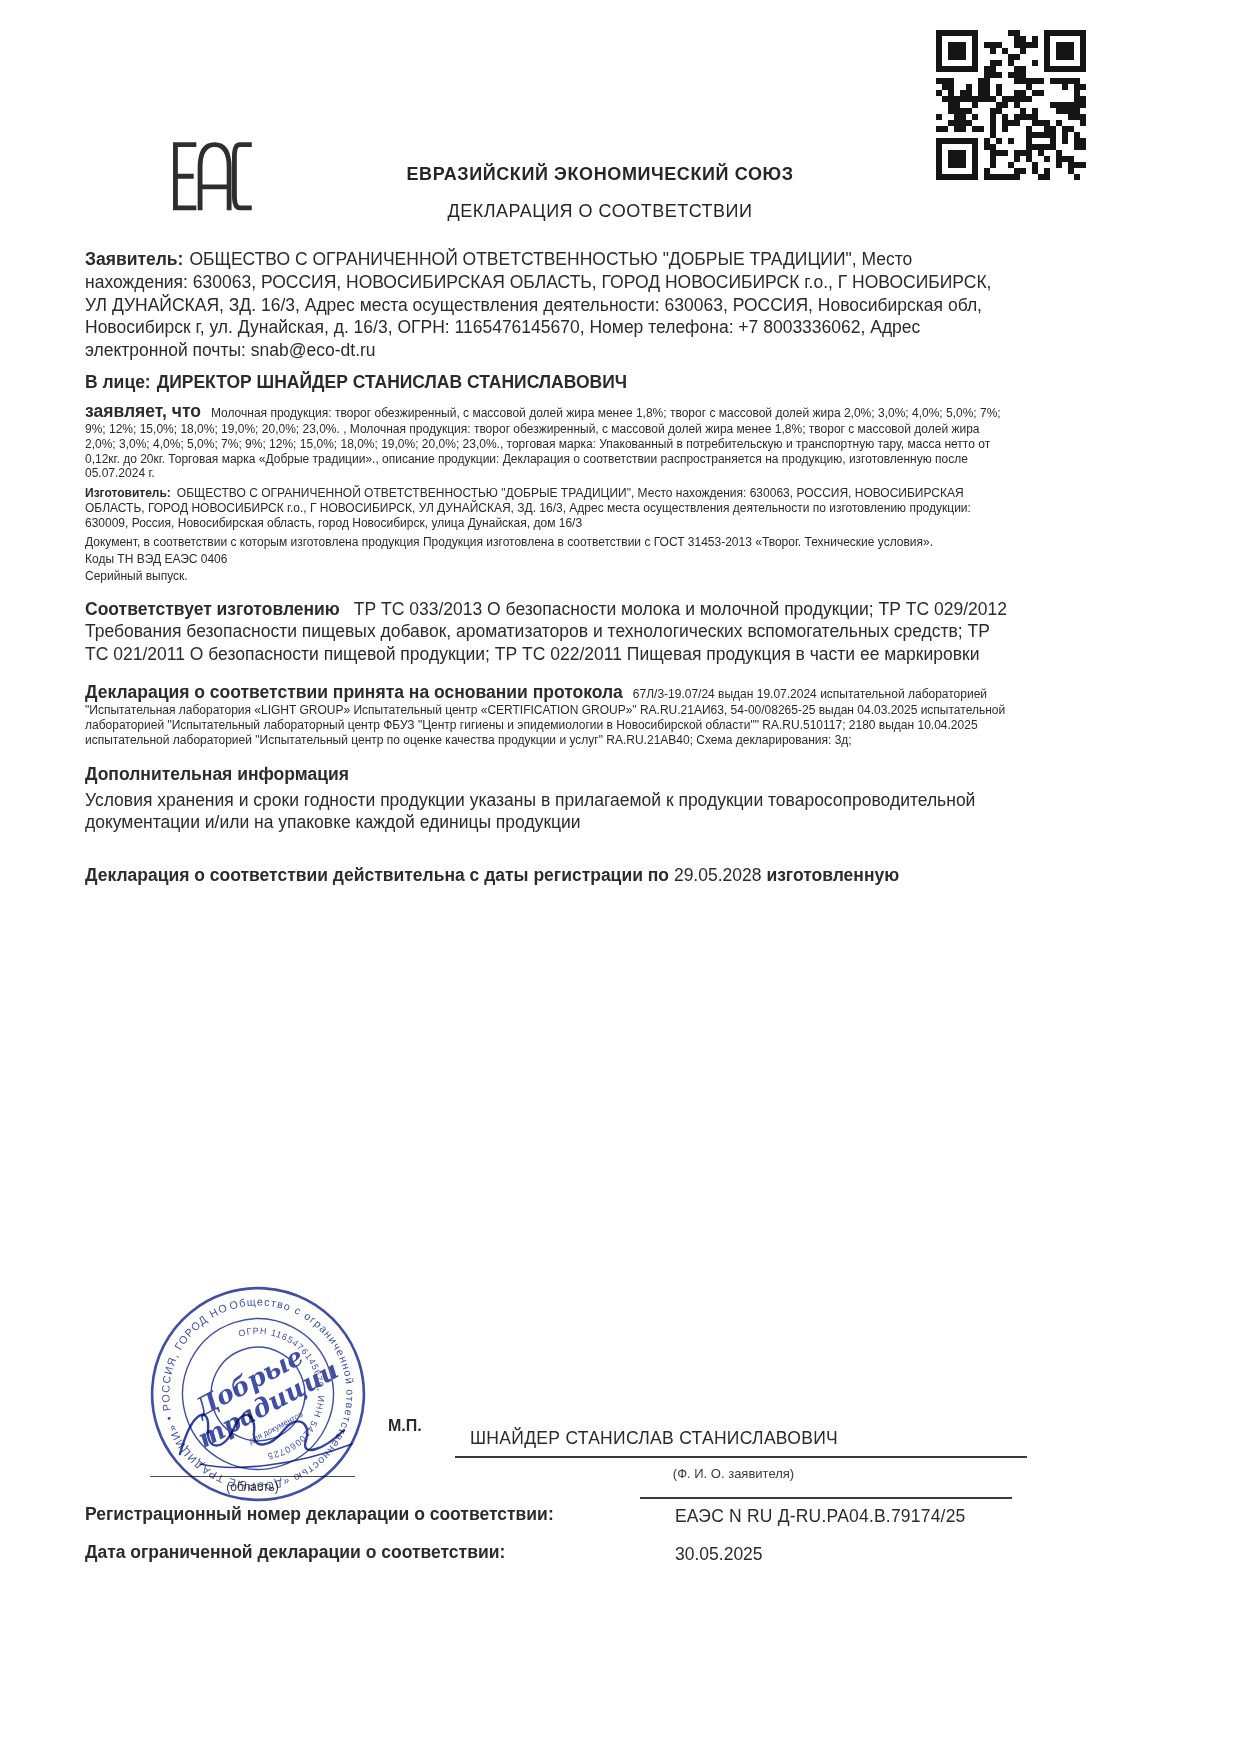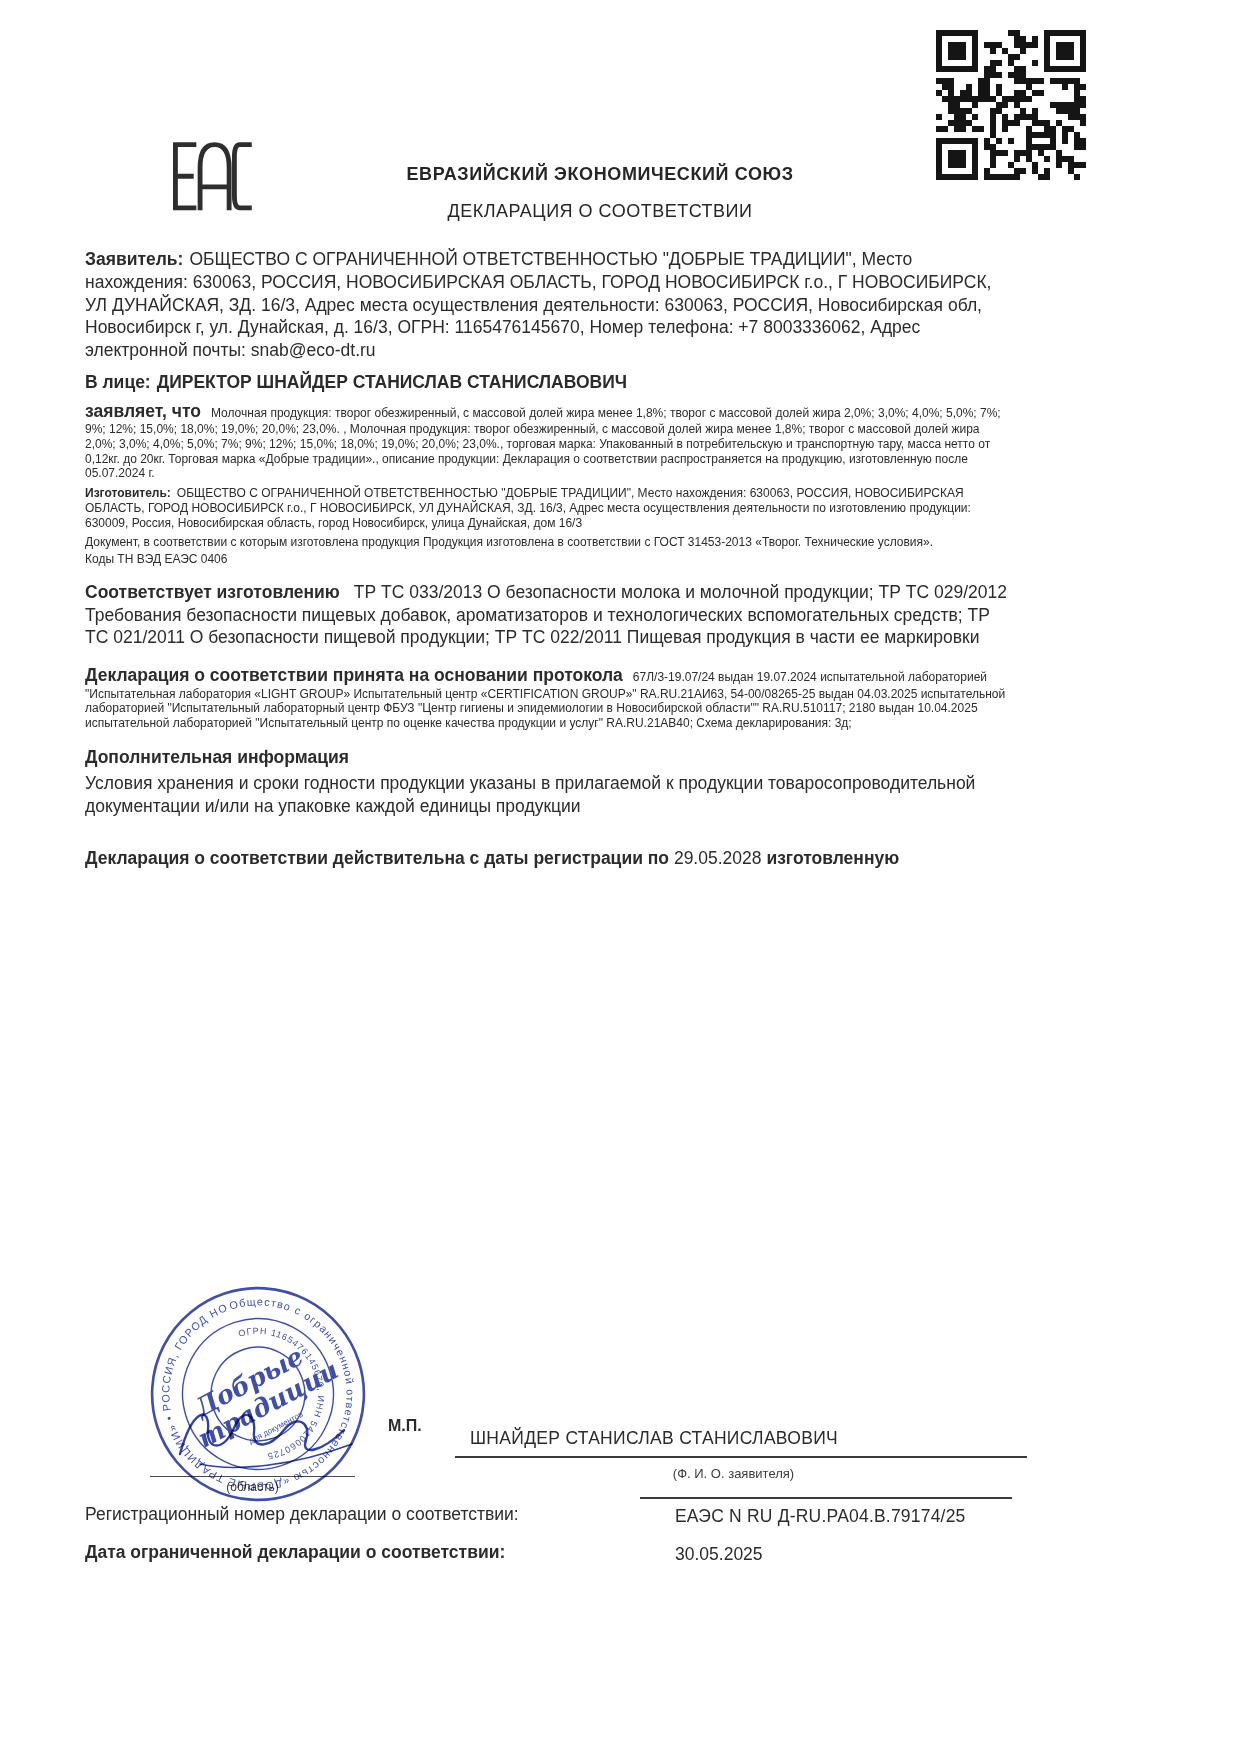--- a/index.html
+++ b/index.html
@@ -35,21 +35,21 @@
          mix-blend-mode:multiply;opacity:.93}
   .signature-svg{position:absolute;left:172px;top:1392px;z-index:6;mix-blend-mode:multiply}
   .mp{position:absolute;left:388px;top:1417px;font-size:16px;font-weight:bold;z-index:2}
   .fio-name{position:absolute;left:455px;top:1428px;width:557px;padding:0 0 7px 15px;
             border-bottom:2px solid #3a3a3a;font-size:17.5px;z-index:2;letter-spacing:.3px}
   .fio-caption{position:absolute;left:455px;top:1466px;width:557px;text-align:center;
                font-size:13px;color:#3a3a3a;z-index:2}
   .sign-caption{position:absolute;left:150px;top:1476px;width:205px;border-top:1.5px solid #4a4a4a;
                 text-align:center;font-size:12px;padding-top:3px;z-index:1;color:#3a3a3a}
   .sep-line{position:absolute;left:640px;top:1497px;width:372px;border-top:2px solid #3a3a3a;z-index:2}
-  .reg-label{position:absolute;left:85px;top:1504px;font-size:17.5px;font-weight:normal;z-index:2}
+  .reg-label{position:absolute;left:85px;top:1504px;font-size:17.5px;font-weight:bold;z-index:2}
   .reg-value{position:absolute;left:675px;top:1506px;font-size:17.5px;z-index:2;letter-spacing:.2px}
   .date-label{position:absolute;left:85px;top:1542px;font-size:17.5px;font-weight:bold;z-index:2}
   .date-value{position:absolute;left:675px;top:1544px;font-size:17.5px;z-index:2}
 
   .ink-stroke{stroke:var(--ink,#31419e)}
   .ink-fill{fill:var(--ink,#31419e)}
 </style>
 </head>
 <body>
 
@@ -386,20 +386,21 @@
     <p class="para"><b class="lbl">Заявитель:</b><span>ОБЩЕСТВО С ОГРАНИЧЕННОЙ ОТВЕТСТВЕННОСТЬЮ "ДОБРЫЕ ТРАДИЦИИ", Место нахождения: 630063, РОССИЯ,  НОВОСИБИРСКАЯ ОБЛАСТЬ, ГОРОД НОВОСИБИРСК г.о., Г НОВОСИБИРСК,  УЛ ДУНАЙСКАЯ, ЗД. 16/3, Адрес места осуществления деятельности: 630063, РОССИЯ, Новосибирская обл, Новосибирск г, ул. Дунайская, д. 16/3, ОГРН: 1165476145670, Номер телефона: +7 8003336062, Адрес электронной почты: snab@eco-dt.ru</span></p>
 
     <p class="para" style="margin-bottom:7px"><b class="lbl">В лице:</b><span style="font-weight:bold">ДИРЕКТОР ШНАЙДЕР СТАНИСЛАВ СТАНИСЛАВОВИЧ</span></p>
 
     <p class="small"><b class="lbl-big">заявляет, что</b><span>Молочная продукция: творог обезжиренный, с массовой долей жира менее 1,8%; творог с массовой долей жира 2,0%; 3,0%; 4,0%; 5,0%; 7%; 9%; 12%; 15,0%; 18,0%; 19,0%; 20,0%; 23,0%. , Молочная продукция: творог обезжиренный, с массовой долей жира менее 1,8%; творог с массовой долей жира 2,0%; 3,0%; 4,0%; 5,0%; 7%; 9%; 12%; 15,0%; 18,0%; 19,0%; 20,0%; 23,0%., торговая марка: Упакованный в потребительскую и транспортную тару, масса нетто от 0,12кг. до 20кг. Торговая марка «Добрые традиции»., описание продукции: Декларация о соответствии распространяется на продукцию, изготовленную после 05.07.2024 г.</span></p>
 
     <p class="small"><b class="lbl">Изготовитель:</b><span>ОБЩЕСТВО С ОГРАНИЧЕННОЙ ОТВЕТСТВЕННОСТЬЮ "ДОБРЫЕ ТРАДИЦИИ", Место нахождения: 630063, РОССИЯ, НОВОСИБИРСКАЯ ОБЛАСТЬ, ГОРОД НОВОСИБИРСК г.о., Г НОВОСИБИРСК,  УЛ ДУНАЙСКАЯ, ЗД. 16/3, Адрес места осуществления деятельности по изготовлению продукции: 630009, Россия, Новосибирская область, город Новосибирск, улица Дунайская, дом 16/3</span></p>
 
     <p class="small" style="margin-bottom:2px">Документ, в соответствии с которым изготовлена продукция  Продукция изготовлена в соответствии с ГОСТ 31453-2013 «Творог. Технические условия».</p>
     <p class="small" style="margin-bottom:2px">Коды ТН ВЭД ЕАЭС  0406</p>
+    <p class="small">Серийный выпуск.</p>
 
     <p class="para gap-md"><b class="lbl" style="margin-right:14px">Соответствует изготовлению</b><span>ТР ТС 033/2013 О безопасности молока и молочной продукции; ТР ТС 029/2012 Требования безопасности пищевых добавок, ароматизаторов и технологических вспомогательных средств; ТР ТС 021/2011 О безопасности пищевой продукции; ТР ТС 022/2011 Пищевая продукция в части ее маркировки</span></p>
 
     <p class="small gap-lg"><b class="lbl-big">Декларация о соответствии принята на основании протокола</b><span>67Л/3-19.07/24 выдан 19.07.2024 испытательной лабораторией "Испытательная лаборатория «LIGHT GROUP»  Испытательный центр «CERTIFICATION GROUP»" RA.RU.21АИ63, 54-00/08265-25 выдан 04.03.2025  испытательной лабораторией "Испытательный лабораторный центр  ФБУЗ "Центр гигиены и эпидемиологии в Новосибирской области"" RA.RU.510117; 2180 выдан 10.04.2025  испытательной лабораторией "Испытательный центр по оценке качества продукции и услуг" RA.RU.21АВ40; Схема декларирования: 3д;</span></p>
 
     <div class="gap-lg">
       <p class="heading">Дополнительная информация</p>
       <p class="para">Условия хранения и сроки годности продукции указаны в прилагаемой к продукции товаросопроводительной документации и/или на упаковке каждой единицы продукции</p>
     </div>
 

